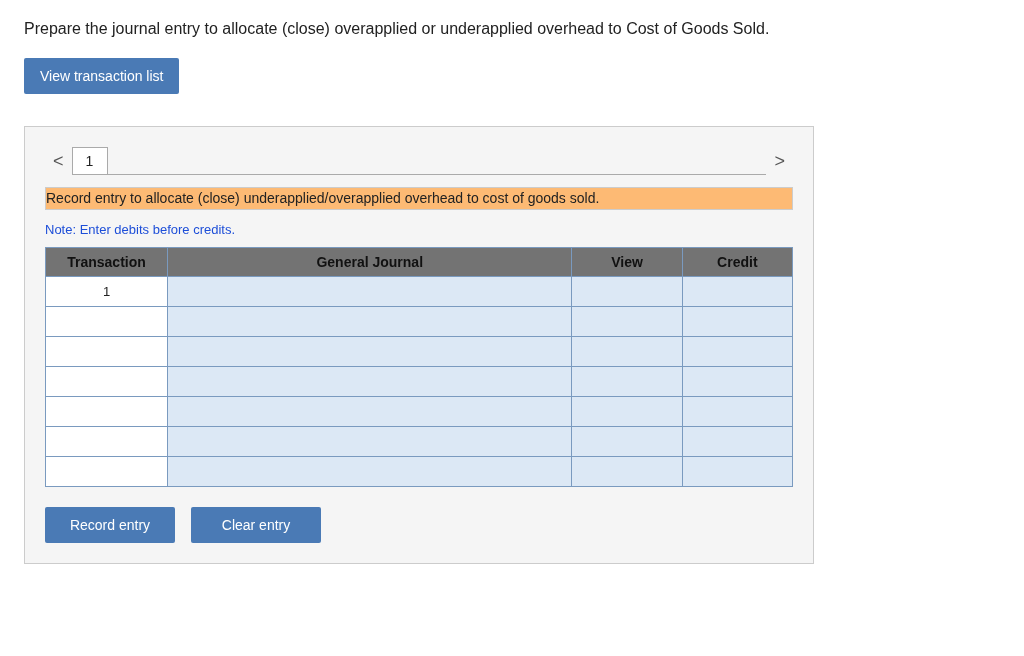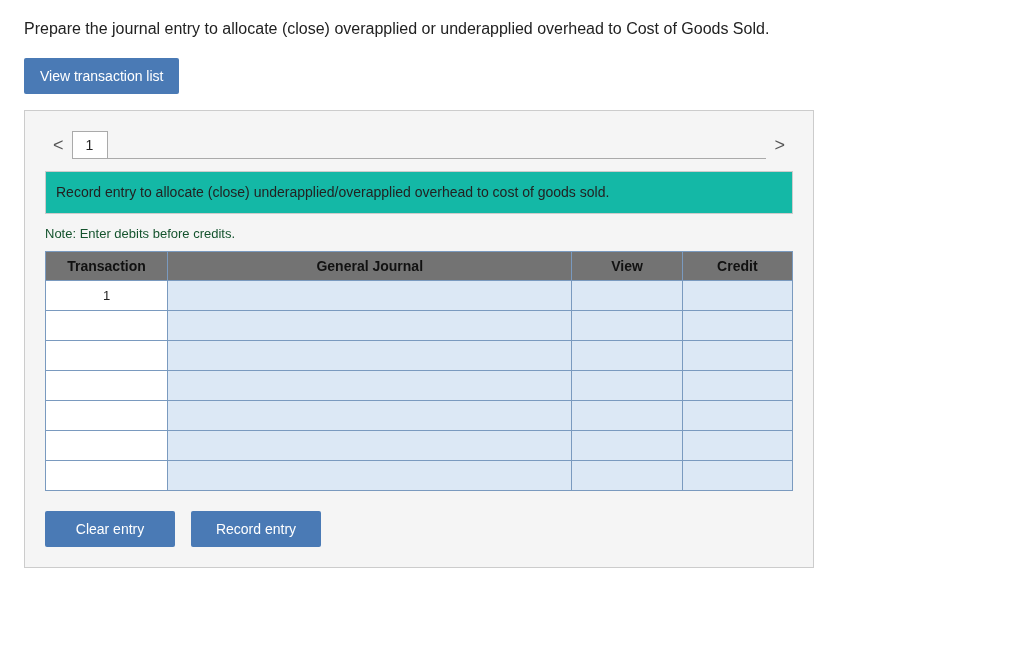--- a/index.html
+++ b/index.html
@@ -24,21 +24,21 @@
       color: #222;
     }
 
     .view-transaction-btn {
       background-color: #4a7ab5;
       color: #ffffff;
       border: none;
       padding: 10px 16px;
       font-size: 14px;
       cursor: pointer;
-      margin-bottom: 16px;
+      margin-bottom: 32px;
       border-radius: 2px;
     }
 
     .worksheet-container {
       border: 1px solid #cccccc;
       background: #f5f5f5;
       padding: 20px 20px 20px 20px;
       max-width: 790px;
     }
 
@@ -80,30 +80,30 @@
       border-bottom: 1px solid #aaa;
       height: 28px;
     }
 
     .nav-right-arrow {
       margin-left: auto;
     }
 
     .entry-description-box {
       border: 1px solid #cccccc;
-      background: #14b8a6;
-      padding: 10px;
+      background: #fdba74;
+      padding: 0;
       margin-bottom: 12px;
       font-size: 14px;
       line-height: 1.5;
       color: #222;
     }
 
     .note-text {
-      color: #14532d;
+      color: #1d4ed8;
       font-size: 13px;
       margin-bottom: 10px;
     }
 
     .journal-table {
       width: 100%;
       border-collapse: collapse;
       margin-bottom: 20px;
     }
 
@@ -257,19 +257,19 @@
       <tr>
         <td class="transaction-cell"></td>
         <td class="gj-cell"><input type="text" style="width: 100%; border: none; background: transparent; outline: none; font-size: 13px;"></td>
         <td class="debit-cell"><input type="text" style="width: 100%; border: none; background: transparent; outline: none; font-size: 13px; text-align: right;"></td>
         <td class="credit-cell"><input type="text" style="width: 100%; border: none; background: transparent; outline: none; font-size: 13px; text-align: right;"></td>
       </tr>
     </tbody>
   </table>
 
   <div class="buttons-row">
+    <button class="action-btn">Record entry</button>
     <button class="action-btn">Clear entry</button>
-    <button class="action-btn">Record entry</button>
   </div>
 </div>
 
 
 
 
 </body></html>

